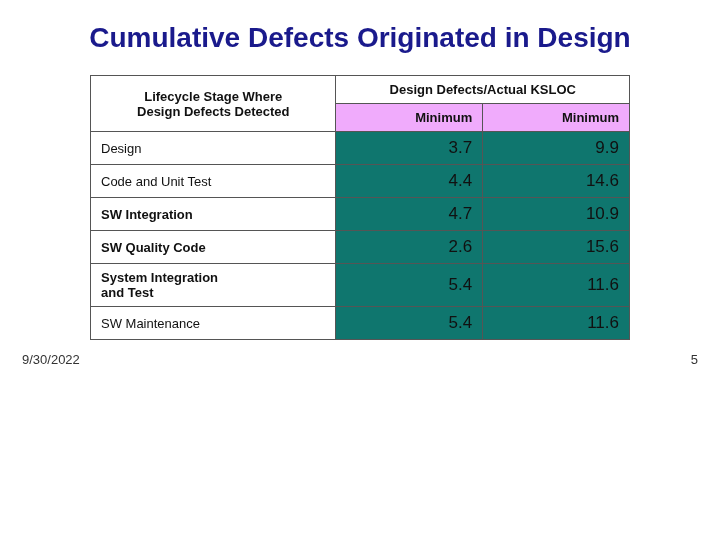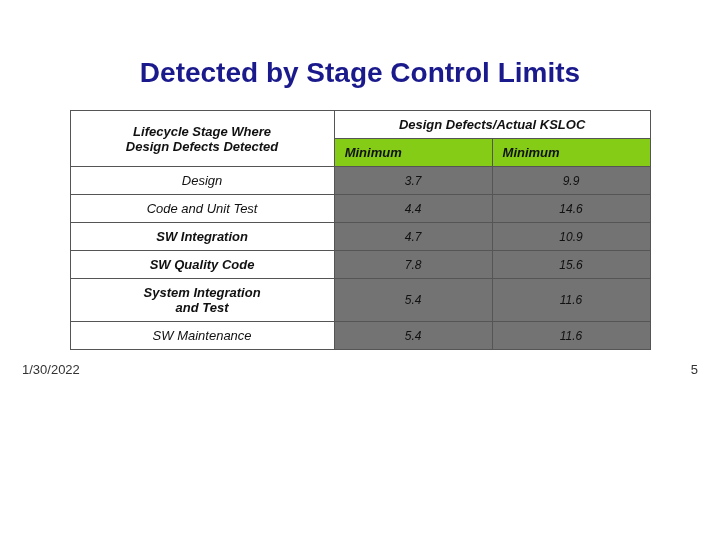--- a/index.html
+++ b/index.html
@@ -30,22 +30,21 @@
     .main-title {
       color: #1a1a8c;
       font-size: 28px;
       font-weight: bold;
       text-align: center;
       line-height: 1.25;
       margin-bottom: 20px;
     }
 
     .table-wrapper {
-      width: 581px;
-      font-style: italic;
+      width: 540px;
     }
 
     table {
       width: 100%;
       border-collapse: collapse;
       border: 1.5px solid #333;
     }
 
     th, td {
       border: 1px solid #555;
@@ -69,42 +68,42 @@
     }
 
     .header-top-right {
       text-align: center;
       font-weight: bold;
       font-size: 13px;
       background: #ffffff;
     }
 
     .header-sub th {
-      background: #84cc16;
-      text-align: left;
+      background: #f0abfc;
+      text-align: right;
       font-weight: bold;
       font-size: 13px;
     }
 
     .stage-cell {
       font-weight: normal;
       font-size: 13px;
-      text-align: center;
+      text-align: left;
       background: #ffffff;
       border-right: 1.5px solid #555;
     }
 
     .bold-stage {
       font-weight: bold;
     }
 
     .value-cell {
-      text-align: center;
-      font-size: 12px;
-      background: #737373;
+      text-align: right;
+      font-size: 17px;
+      background: #0f766e;
     }
 
     .footer {
       width: 680px;
       display: flex;
       justify-content: space-between;
       align-items: center;
       margin-top: 12px;
       padding: 0 2px;
     }
@@ -118,22 +117,21 @@
       font-size: 13px;
       color: #333;
     }
   </style>
 </head>
 <body>
 
 <div class="page-container">
 
   <div class="main-title">
-    <br>
-    <span>Detected by Stage Control Limits</span>
+    <span>Cumulative Defects Originated in Design</span><br>
   </div>
 
   <div class="table-wrapper">
     <table>
       <thead>
         <tr class="header-group-row">
           <th class="header-top-left" rowspan="2">Lifecycle Stage Where<br>Design Defects Detected</th>
           <th class="header-top-right" colspan="2">Design Defects/Actual KSLOC</th>
         </tr>
         <tr class="header-sub">
@@ -153,34 +151,34 @@
             <td class="value-cell">4.4</td>
             <td class="value-cell">14.6</td>
           </tr>
           <tr>
             <td class="stage-cell bold-stage">SW Integration</td>
             <td class="value-cell">4.7</td>
             <td class="value-cell">10.9</td>
           </tr>
           <tr>
             <td class="stage-cell bold-stage">SW Quality Code</td>
-            <td class="value-cell">7.8</td>
+            <td class="value-cell">2.6</td>
             <td class="value-cell">15.6</td>
           </tr>
           <tr>
             <td class="stage-cell bold-stage">System Integration<br>and Test</td>
             <td class="value-cell">5.4</td>
             <td class="value-cell">11.6</td>
           </tr>
           <tr>
             <td class="stage-cell">SW Maintenance</td>
             <td class="value-cell">5.4</td>
             <td class="value-cell">11.6</td>
           </tr>
         </tbody>
     </table>
   </div>
 
   <div class="footer">
-    <span class="footer-date">1/30/2022</span>
+    <span class="footer-date">9/30/2022</span>
     <span class="footer-page">5</span>
   </div>
 </div>
 
 </body></html>

